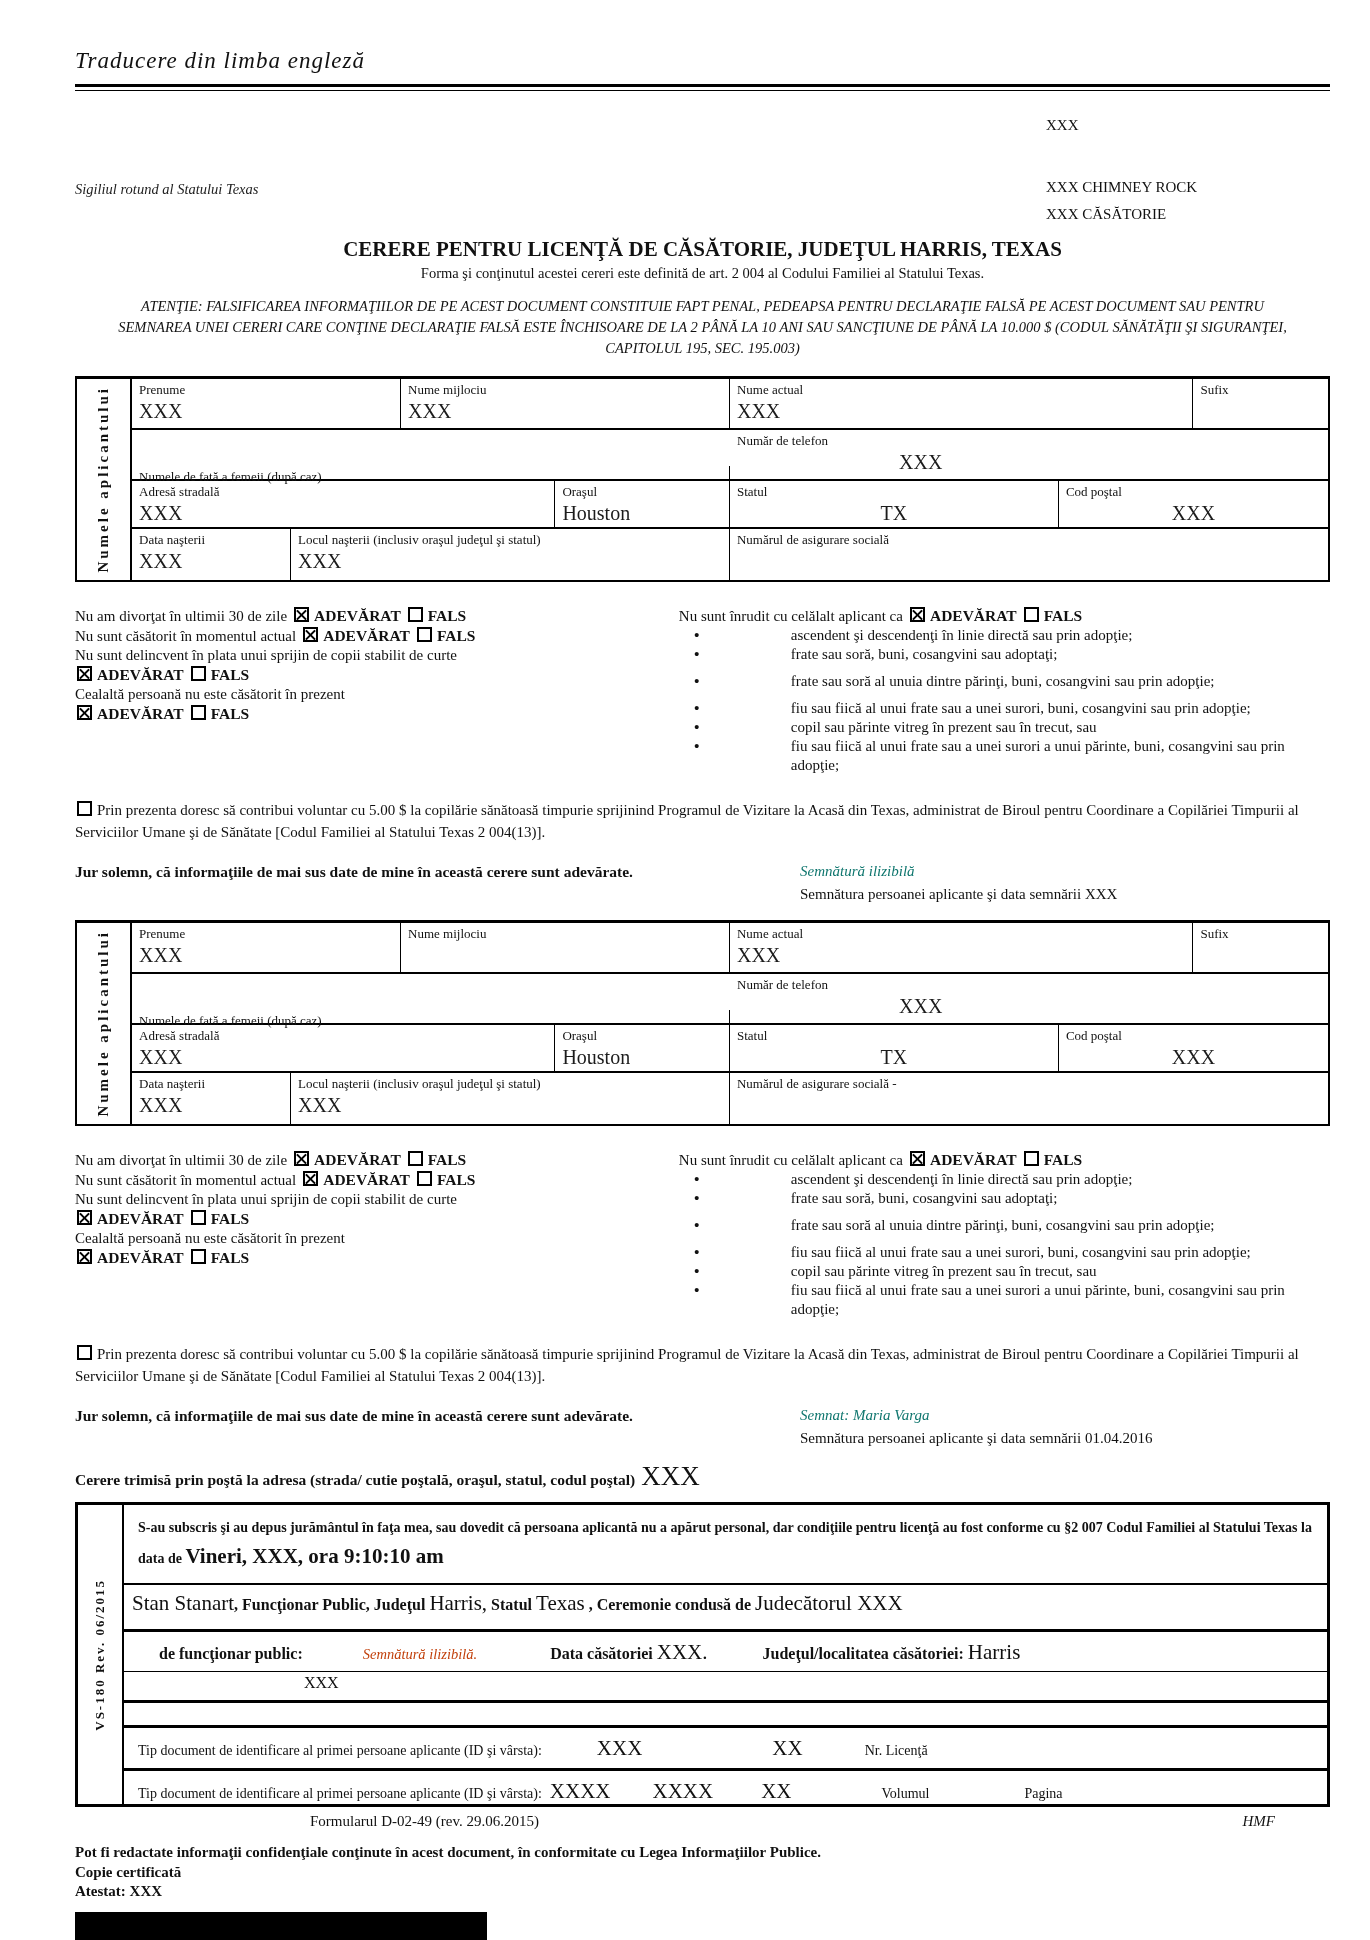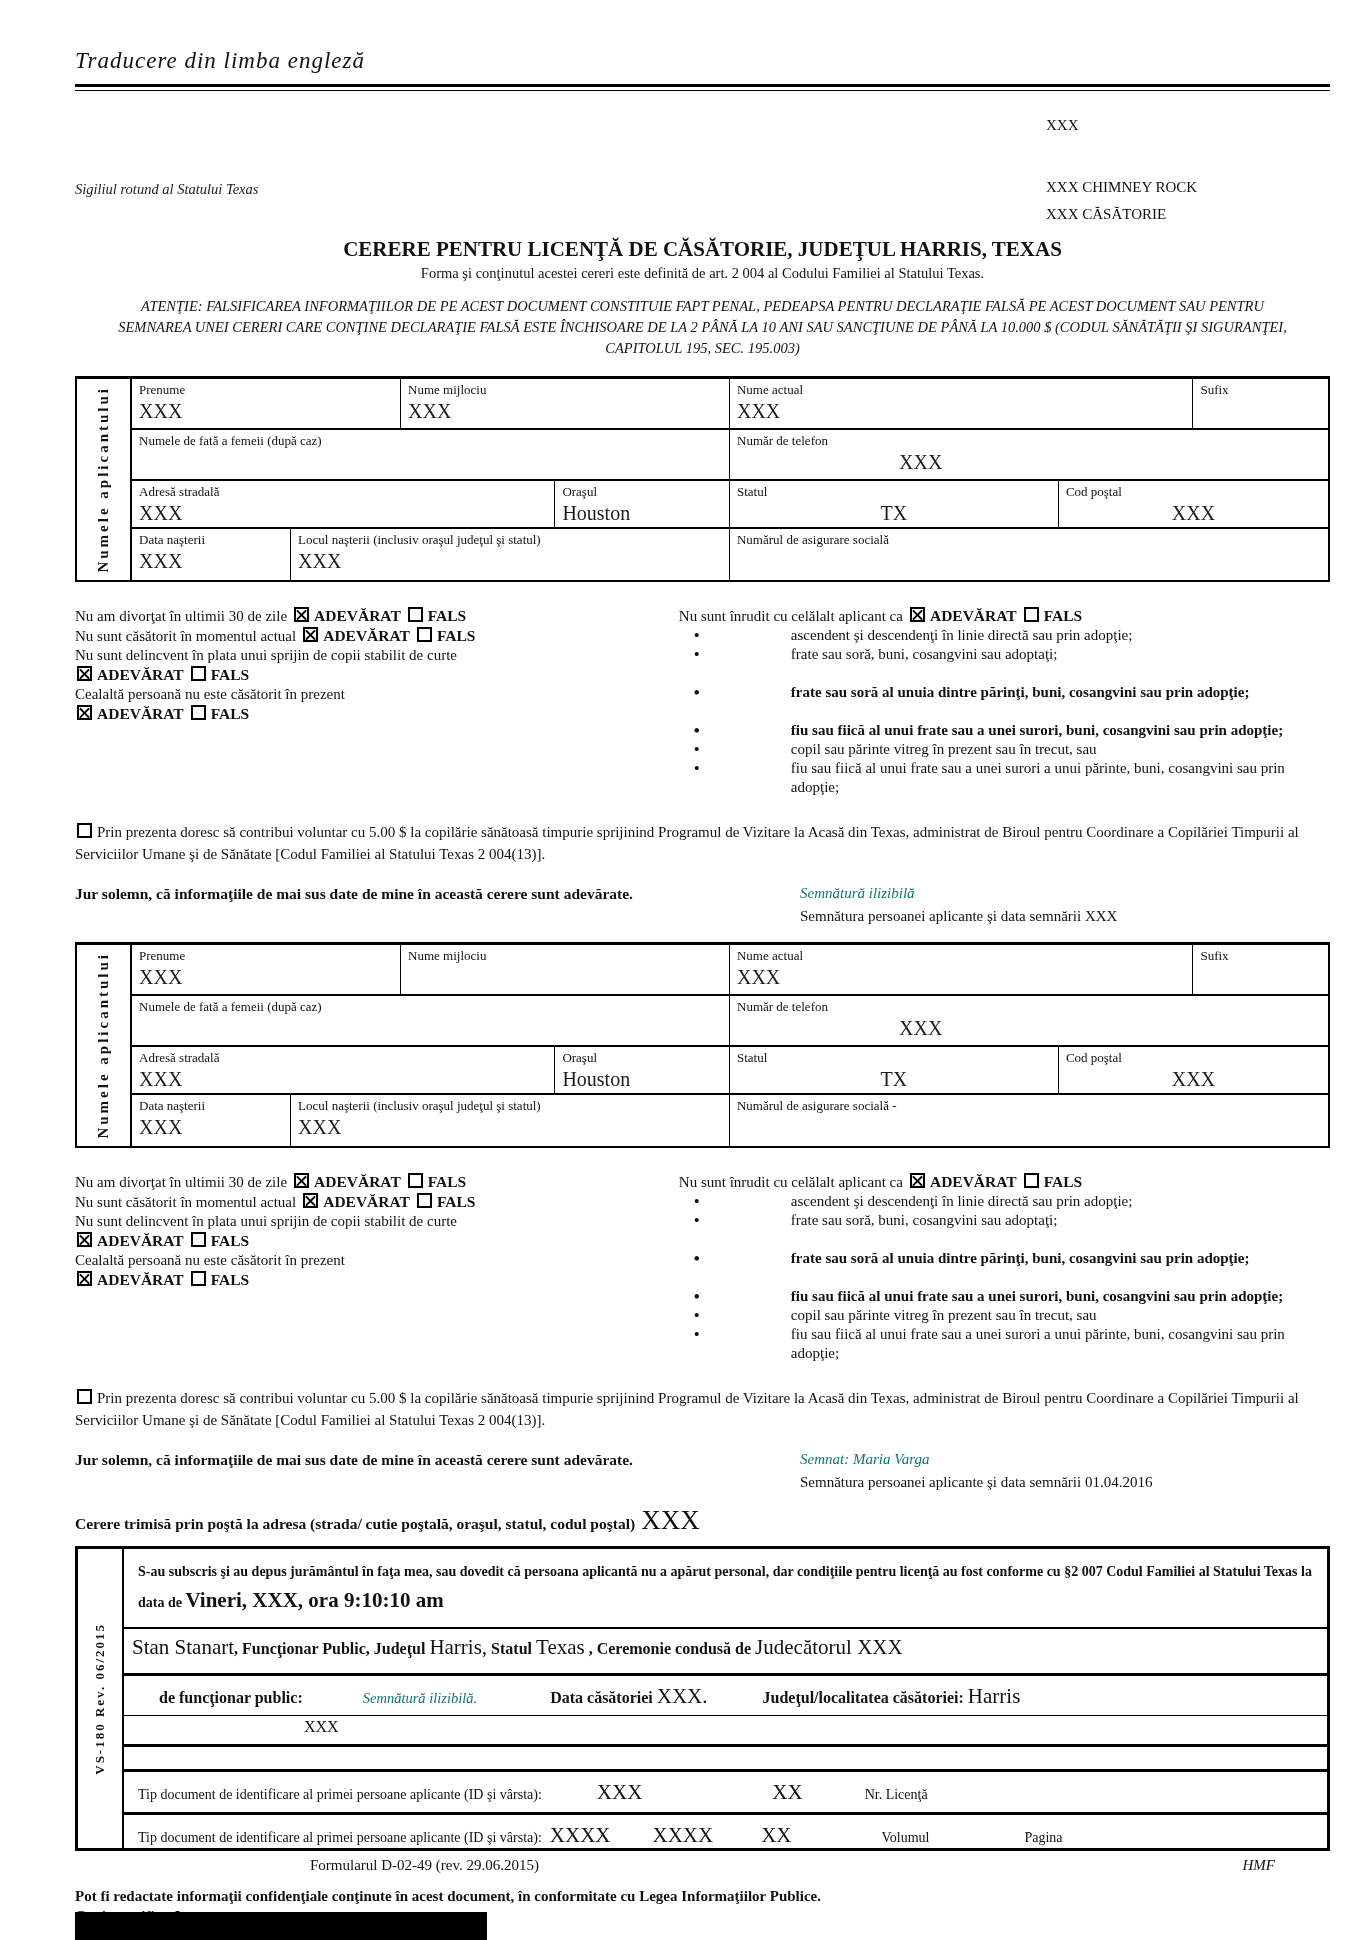--- a/index.html
+++ b/index.html
@@ -28,62 +28,62 @@
           letter-spacing:3px;white-space:nowrap;}
   .tbody{flex:1;display:flex;flex-direction:column;}
   .trow{display:flex;border-bottom:2px solid #000;}
   .trow:last-child{border-bottom:none;}
   .tcell{border-right:1px solid #000;padding:3px 0 2px 7px;box-sizing:border-box;}
   .tcell:last-child{border-right:none;}
   .tlabel{font-size:13px;display:block;}
   .tvalue{font-size:20px;display:block;margin-top:2px;color:#1c1c1c;}
   .r1{height:49px;} .r2{height:49px;} .r3{height:46px;} .r4{height:51px;}
   .c-first{width:22.5%;} .c-middle{width:27.5%;} .c-current{width:38.75%;} .c-suffix{width:11.25%;}
-  .c-maiden{width:50%;} .c-phone{width:50%;}
+  .c-maiden{width:50%;margin-top:36px;} .c-phone{width:50%;}
   .c-street{width:35.4%;} .c-city{width:14.6%;} .c-state{width:27.5%;} .c-zip{width:22.5%;}
   .c-dob{width:13.3%;} .c-birth{width:36.7%;} .c-ssn{width:50%;}
   .v-phone{margin-left:162px;} .v-center{text-align:center;padding-right:7px;}
 
   
   .cbsec{display:flex;margin-top:24px;font-size:15px;line-height:19px;}
   .cbleft{width:47%;}
   .cbright{width:53%;padding-left:14px;box-sizing:border-box;}
   .cb{position:relative;display:inline-block;width:11px;height:11px;border:2px solid #000;
       vertical-align:-1px;margin:0 5px 0 7px;}
   .cb.first{margin-left:2px;}
   .cb.checked::before,.cb.checked::after{content:"";position:absolute;left:-1px;top:4.5px;
       width:13px;height:2px;background:#000;}
   .cb.checked::before{transform:rotate(45deg);}
   .cb.checked::after{transform:rotate(-45deg);}
   .tf{font-weight:bold;font-size:15.5px;}
   .bullets{margin-top:0;}
   .bullet{position:relative;padding-left:112px;}
   .bullet::before{content:"\2022";position:absolute;left:15px;font-size:17px;}
-  .gap19{margin-top:19px;font-weight:bold;}
+  .gap19{margin-top:8px;}
 
   .contrib{margin-top:24px;font-size:15px;line-height:22px;}
   .oathrow{display:flex;margin-top:20px;font-size:15px;}
   .oath{font-weight:bold;font-size:15.5px;width:725px;}
   .sigblock{width:530px;}
   .sigline{font-style:italic;color:#0f766e;}
   .sigcap{margin-top:6px;}
 
   .mailed{margin-top:14px;font-size:15.5px;font-weight:bold;}
   .mailed .big{font-weight:normal;font-size:27px;margin-left:6px;}
 
   
   .clerk{margin-top:10px;border:3px solid #000;display:flex;}
   .clerk .vcol{width:44px;}
   .clerk .vlabel{font-weight:bold;font-size:13px;letter-spacing:2px;}
   .crow{box-sizing:border-box;}
   .sm{font-size:14px;} .smb{font-size:16px;font-weight:bold;} .bg{font-size:21px;}
   .cr1{height:80px;border-bottom:2px solid #000;padding:8px 10px 0 14px;line-height:28px;font-weight:bold;}
   .cr2{height:47px;border-bottom:3px solid #000;padding:6px 10px 0 8px;}
   .cr3{height:40px;border-bottom:1px solid #000;padding:8px 0 0 35px;}
-  .cr3 .sig{font-style:italic;color:#0f766e;font-size:14.5px;margin-left:60px;}
+  .cr3 .sig{font-style:italic;color:#c2410c;font-size:14.5px;margin-left:60px;}
   .cr3 .dt{margin-left:73px;} .cr3 .pl{margin-left:55px;}
   .cr4{height:31px;border-bottom:3px solid #000;padding:2px 0 0 180px;font-size:16px;}
   .cr5{height:25px;border-bottom:3px solid #000;}
   .cr6{height:43px;border-bottom:3px solid #000;padding:8px 0 0 14px;}
   .cr7{flex:1;padding:8px 0 0 14px;height:76px;}
   .idv{font-size:21px;}
   .cr6 .v1{margin-left:55px;} .cr6 .v2{margin-left:130px;} .cr6 .tag{margin-left:62px;}
   .cr7 .v1{margin-left:8px;} .cr7 .v2{margin-left:42px;} .cr7 .v3{margin-left:48px;}
   .cr7 .vol{margin-left:90px;} .cr7 .pag{margin-left:95px;}
 

